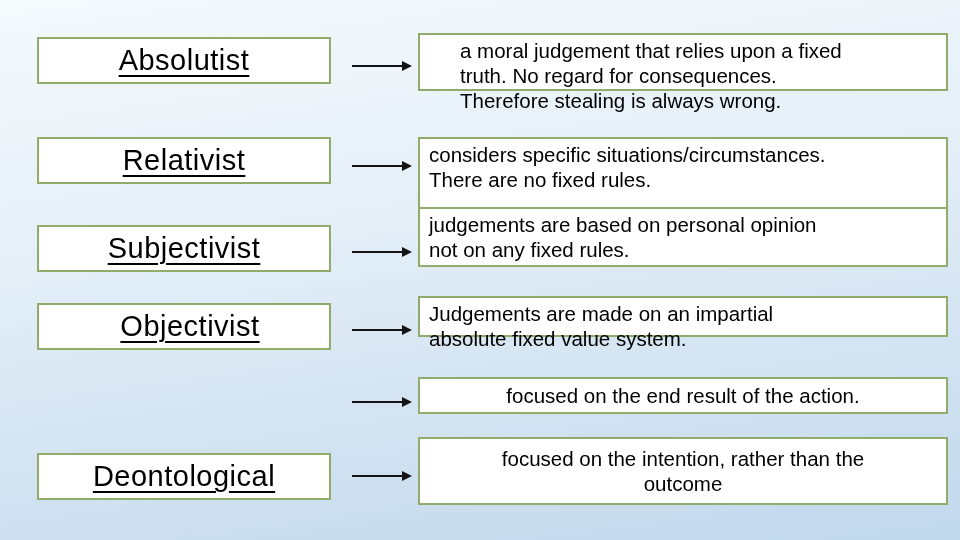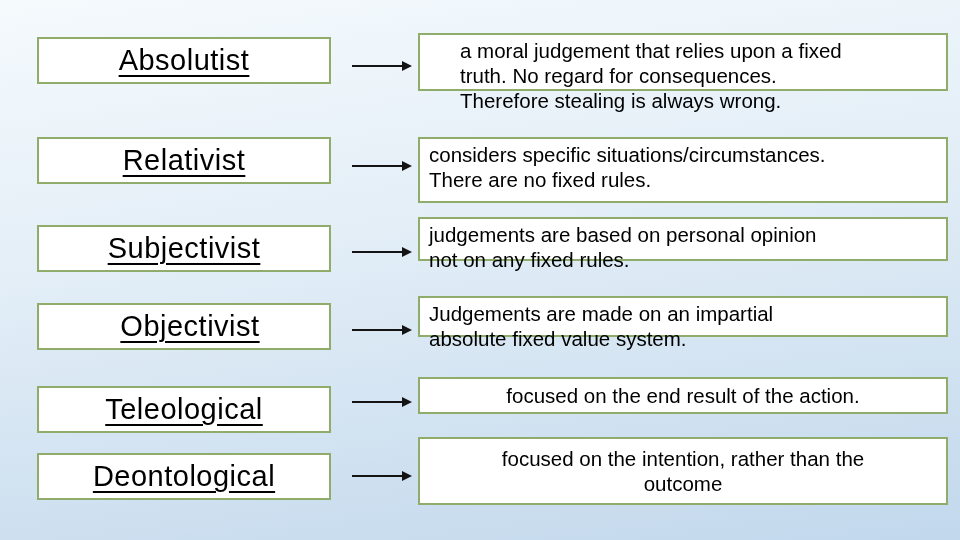--- a/index.html
+++ b/index.html
@@ -40,22 +40,22 @@
   }
   .def-text{
     display:block;
     font-size:20.5px;
     line-height:25px;
     white-space:pre-line;
   }
   .def-top{padding:3px 9px;}
   .def-center{display:flex;align-items:center;justify-content:center;text-align:center;padding:2px 8px;}
   .d1{top:33px;height:58px;padding-left:40px;}
-  .d2{top:137px;height:66px;}
-  .d3{top:217px;height:44px;}
+  .d2{top:137px;height:78px;}
+  .d3{top:207px;height:60px;}
   .d4{top:296px;height:41px;}
   .d5{top:377px;height:37px;padding-left:8px;}
   .d6{top:437px;height:68px;}
 
   .arrow{
     position:absolute;
     left:352px;width:58px;height:0;
     border-top:2px solid #141414;
   }
   .arrow::after{
@@ -105,23 +105,20 @@
 
   <div class="term-box t4">
     <span class="term">Objectivist</span>
   </div>
   <div class="arrow a4"></div>
   <div class="def-box def-top d4">
     <span class="def-text">Judgements are made on an impartial
 absolute fixed value system.</span>
   </div>
 
-  <div class="term-box t5">
-    <span class="term">Teleological</span>
-  </div>
   <div class="arrow a5"></div>
   <div class="def-box def-center d5">
     <span class="def-text">focused on the end result of the action.</span>
   </div>
 
   <div class="term-box t6">
     <span class="term">Deontological</span>
   </div>
   <div class="arrow a6"></div>
   <div class="def-box def-center d6">

